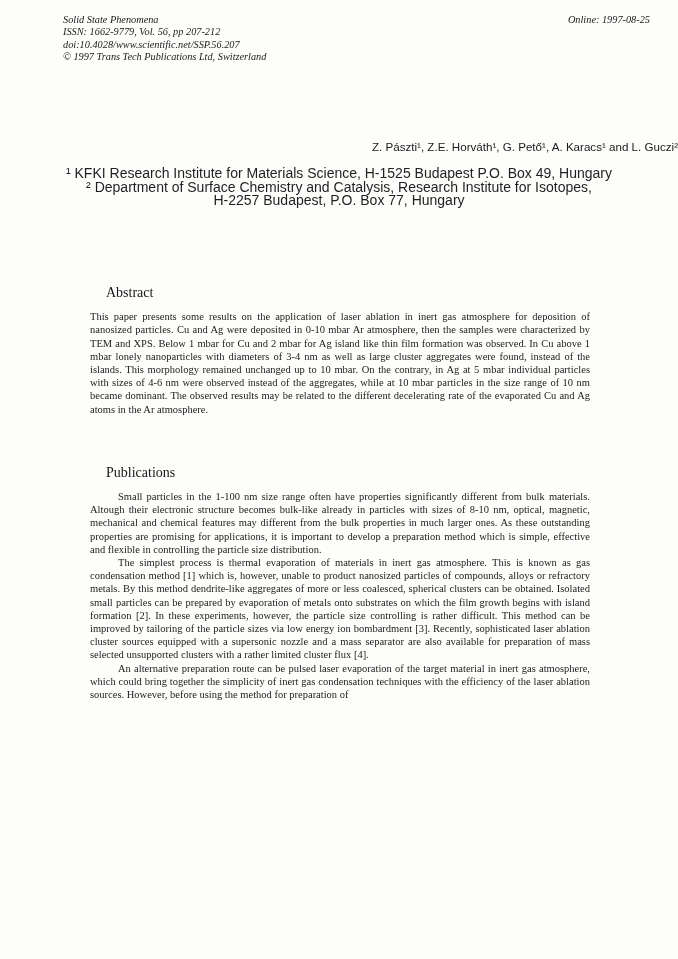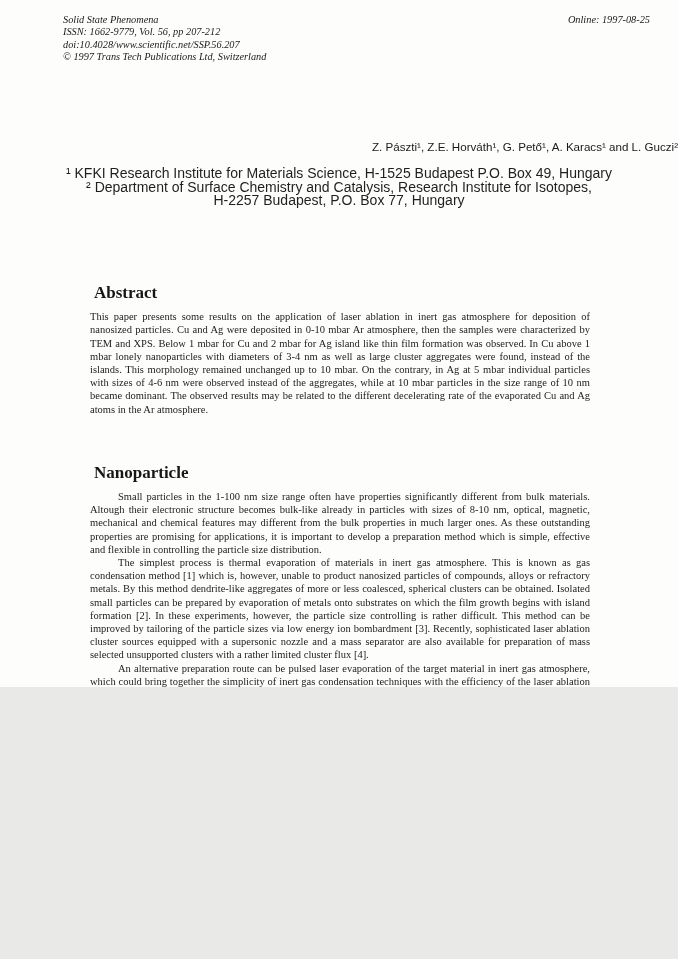--- a/index.html
+++ b/index.html
@@ -3,21 +3,21 @@
 <meta charset="utf-8">
 <style>
   html, body {
     margin: 0;
     padding: 0;
     background: #e9e9e7;
   }
   .page {
     position: relative;
     width: 678px;
-    height: 687px;
+    height: 959px;
     margin: 0 auto;
     background: #fdfdfb;
     color: #1b1b1b;
     font-family: "Liberation Serif", serif;
     overflow: hidden;
     box-shadow: 0 0 4px rgba(0,0,0,0.25);
   }
 
   
   .meta {
@@ -68,23 +68,23 @@
   
   .body-col {
     position: absolute;
     top: 286px;
     left: 90px;
     width: 500px;
     font-size: 10.5px;
     line-height: 13.2px;
   }
   .section-heading {
-    margin: 0 0 11px 4px;
-    font-size: 17px;
-    font-weight: bold;
+    margin: 0 0 11px 16px;
+    font-size: 14px;
+    font-weight: normal;
     color: #161616;
   }
   .intro-heading {
     margin-top: 50px;
   }
   .body-col p {
     margin: 0;
     text-align: justify;
   }
   .indent {
@@ -110,19 +110,19 @@
     <div class="authors">Z. Pászti¹, Z.E. Horváth¹, G. Pető¹, A. Karacs¹ and L. Guczi²</div>
     <div class="affil affil-first">¹ KFKI Research Institute for Materials Science, H-1525 Budapest P.O. Box 49, Hungary</div>
     <div class="affil">² Department of Surface Chemistry and Catalysis, Research Institute for Isotopes,</div>
     <div class="affil">H-2257 Budapest, P.O. Box 77, Hungary</div>
   </section>
 
   <section class="body-col">
     <h2 class="section-heading">Abstract</h2>
     <p>This paper presents some results on the application of laser ablation in inert gas atmosphere for deposition of nanosized particles. Cu and Ag were deposited in 0-10 mbar Ar atmosphere, then the samples were characterized by TEM and XPS. Below 1 mbar for Cu and 2 mbar for Ag island like thin film formation was observed. In Cu above 1 mbar lonely nanoparticles with diameters of 3-4 nm as well as large cluster aggregates were found, instead of the islands. This morphology remained unchanged up to 10 mbar. On the contrary, in Ag at 5 mbar individual particles with sizes of 4-6 nm were observed instead of the aggregates, while at 10 mbar particles in the size range of 10 nm became dominant. The observed results may be related to the different decelerating rate of the evaporated Cu and Ag atoms in the Ar atmosphere.</p>
 
-    <h2 class="section-heading intro-heading">Nanoparticle</h2>
+    <h2 class="section-heading intro-heading">Publications</h2>
     <p class="indent">Small particles in the 1-100 nm size range often have properties significantly different from bulk materials. Altough their electronic structure becomes bulk-like already in particles with sizes of 8-10 nm, optical, magnetic, mechanical and chemical features may different from the bulk properties in much larger ones. As these outstanding properties are promising for applications, it is important to develop a preparation method which is simple, effective and flexible in controlling the particle size distribution.</p>
     <p class="indent">The simplest process is thermal evaporation of materials in inert gas atmosphere. This is known as gas condensation method [1] which is, however, unable to product nanosized particles of compounds, alloys or refractory metals. By this method dendrite-like aggregates of more or less coalesced, spherical clusters can be obtained. Isolated small particles can be prepared by evaporation of metals onto substrates on which the film growth begins with island formation [2]. In these experiments, however, the particle size controlling is rather difficult. This method can be improved by tailoring of the particle sizes via low energy ion bombardment [3]. Recently, sophisticated laser ablation cluster sources equipped with a supersonic nozzle and a mass separator are also available for preparation of mass selected unsupported clusters with a rather limited cluster flux [4].</p>
     <p class="indent">An alternative preparation route can be pulsed laser evaporation of the target material in inert gas atmosphere, which could bring together the simplicity of inert gas condensation techniques with the efficiency of the laser ablation sources. However, before using the method for preparation of</p>
   </section>
 
 </div>
 
 </body></html>

